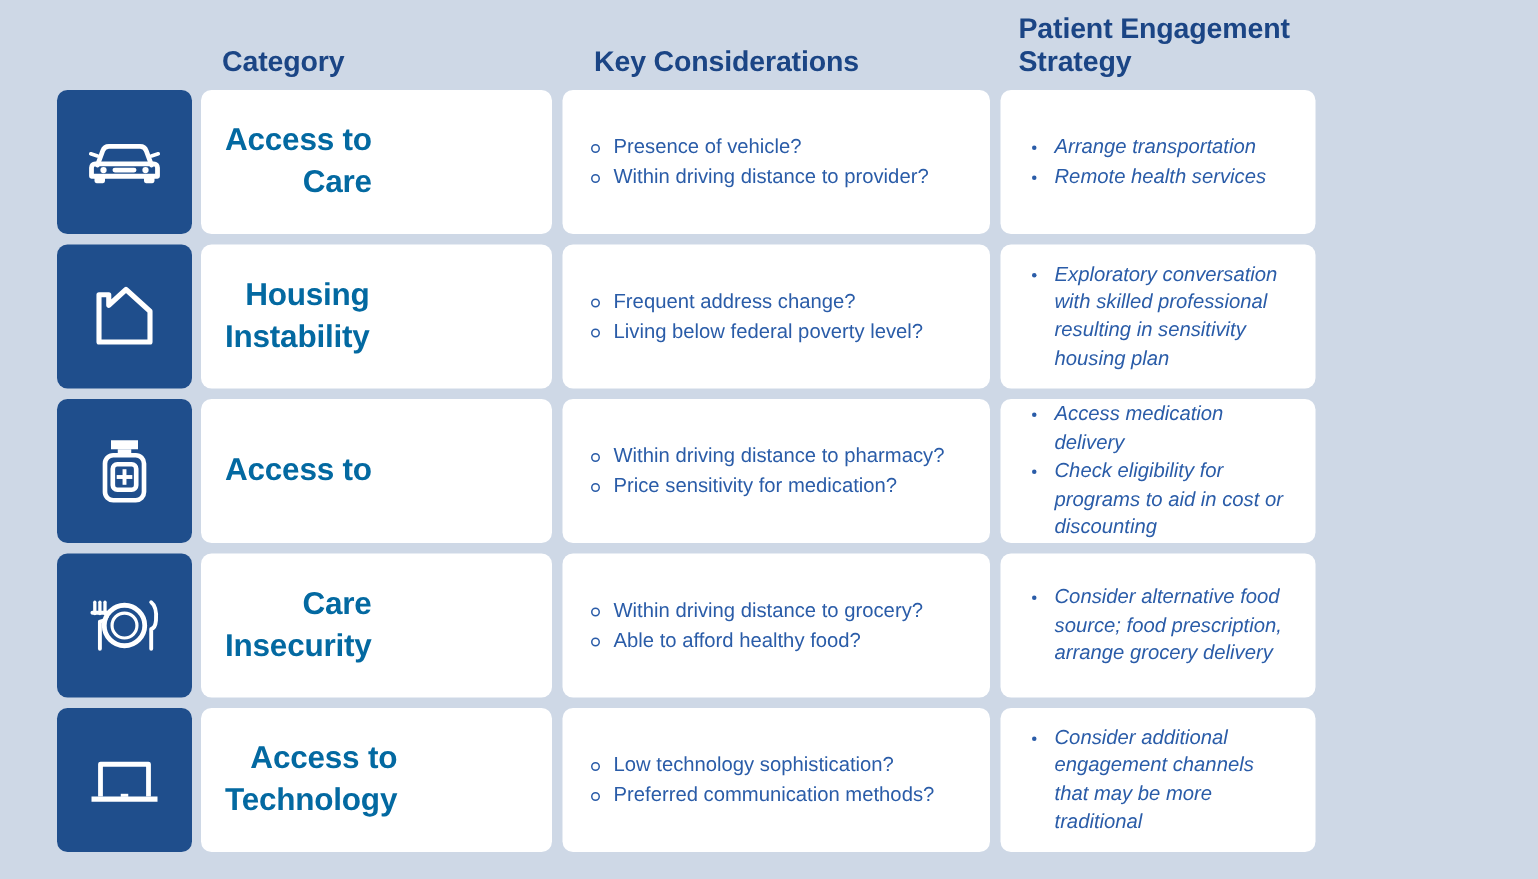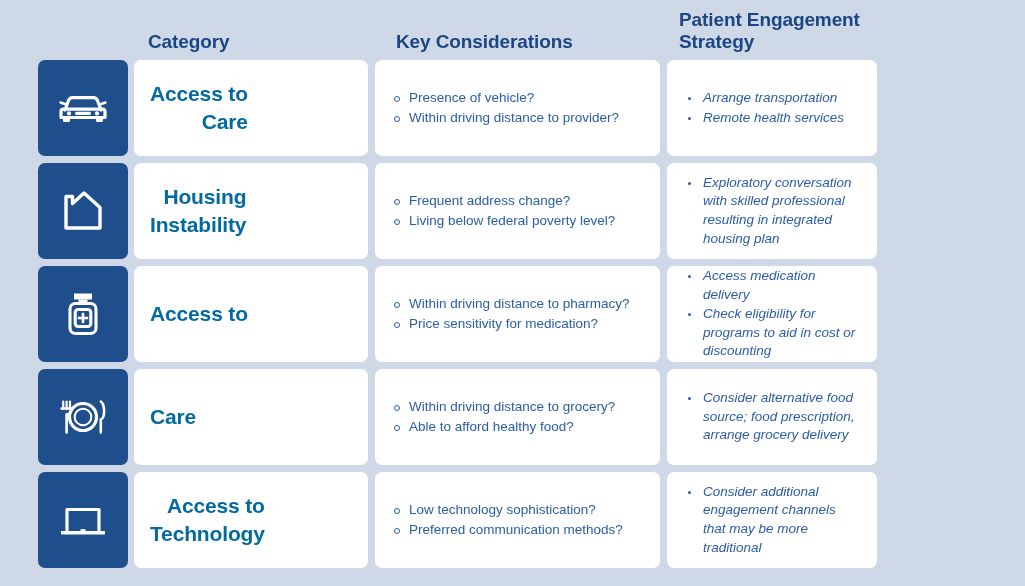--- a/index.html
+++ b/index.html
@@ -184,21 +184,21 @@
           </div>
         </div>
         <div class="cell cell-key">
           <ul class="bullets hollow">
             <li>Frequent address change?</li>
             <li>Living below federal poverty level?</li>
           </ul>
         </div>
         <div class="cell cell-strategy">
           <ul class="bullets solid">
-            <li>Exploratory conversation with skilled professional resulting in integrated housing plan</li>
+            <li>Exploratory conversation with skilled professional resulting in sensitivity housing plan</li>
           </ul>
         </div>
       </div>
       <div class="row" style="height: 96px;">
         <div class="icon-tile">
           <span>
             <svg width="40" height="48" viewBox="0 0 40 48" fill="none">
       <path d="M11 3.5 L29 3.5 L29 9.5 L11 9.5 Z" fill="#fff"></path>
       <rect x="15.5" y="9.5" width="9" height="4" fill="#fff"></rect>
       <rect x="7" y="13.5" width="26" height="30" rx="5.5" stroke="#fff" stroke-width="3.1"></rect>
@@ -236,20 +236,21 @@
       <path d="M9.6 6.5 L9.6 14" stroke="#fff" stroke-width="2.2" stroke-linecap="round"></path>
       <path d="M13 6.5 L13 14" stroke="#fff" stroke-width="2.2" stroke-linecap="round"></path>
       <path d="M4.6 13.5 L14.6 13.5 C14.6 17 12.6 19 9.6 19.4 L9.6 37.5" stroke="#fff" stroke-width="2.6" stroke-linecap="round" stroke-linejoin="round"></path>
       <path d="M43.8 6.5 C46.6 8.6 47.4 13.5 47 18.5 C46.7 22 45.4 24 43.8 24.3 L43.8 37.5" stroke="#fff" stroke-width="2.6" stroke-linecap="round" stroke-linejoin="round"></path>
     </svg>
           </span>
         </div>
         <div class="cell cell-category">
           <div class="cat-label">
             <div>Care</div>
+            <div>Insecurity</div>
           </div>
         </div>
         <div class="cell cell-key">
           <ul class="bullets hollow">
             <li>Within driving distance to grocery?</li>
             <li>Able to afford healthy food?</li>
           </ul>
         </div>
         <div class="cell cell-strategy">
           <ul class="bullets solid">

